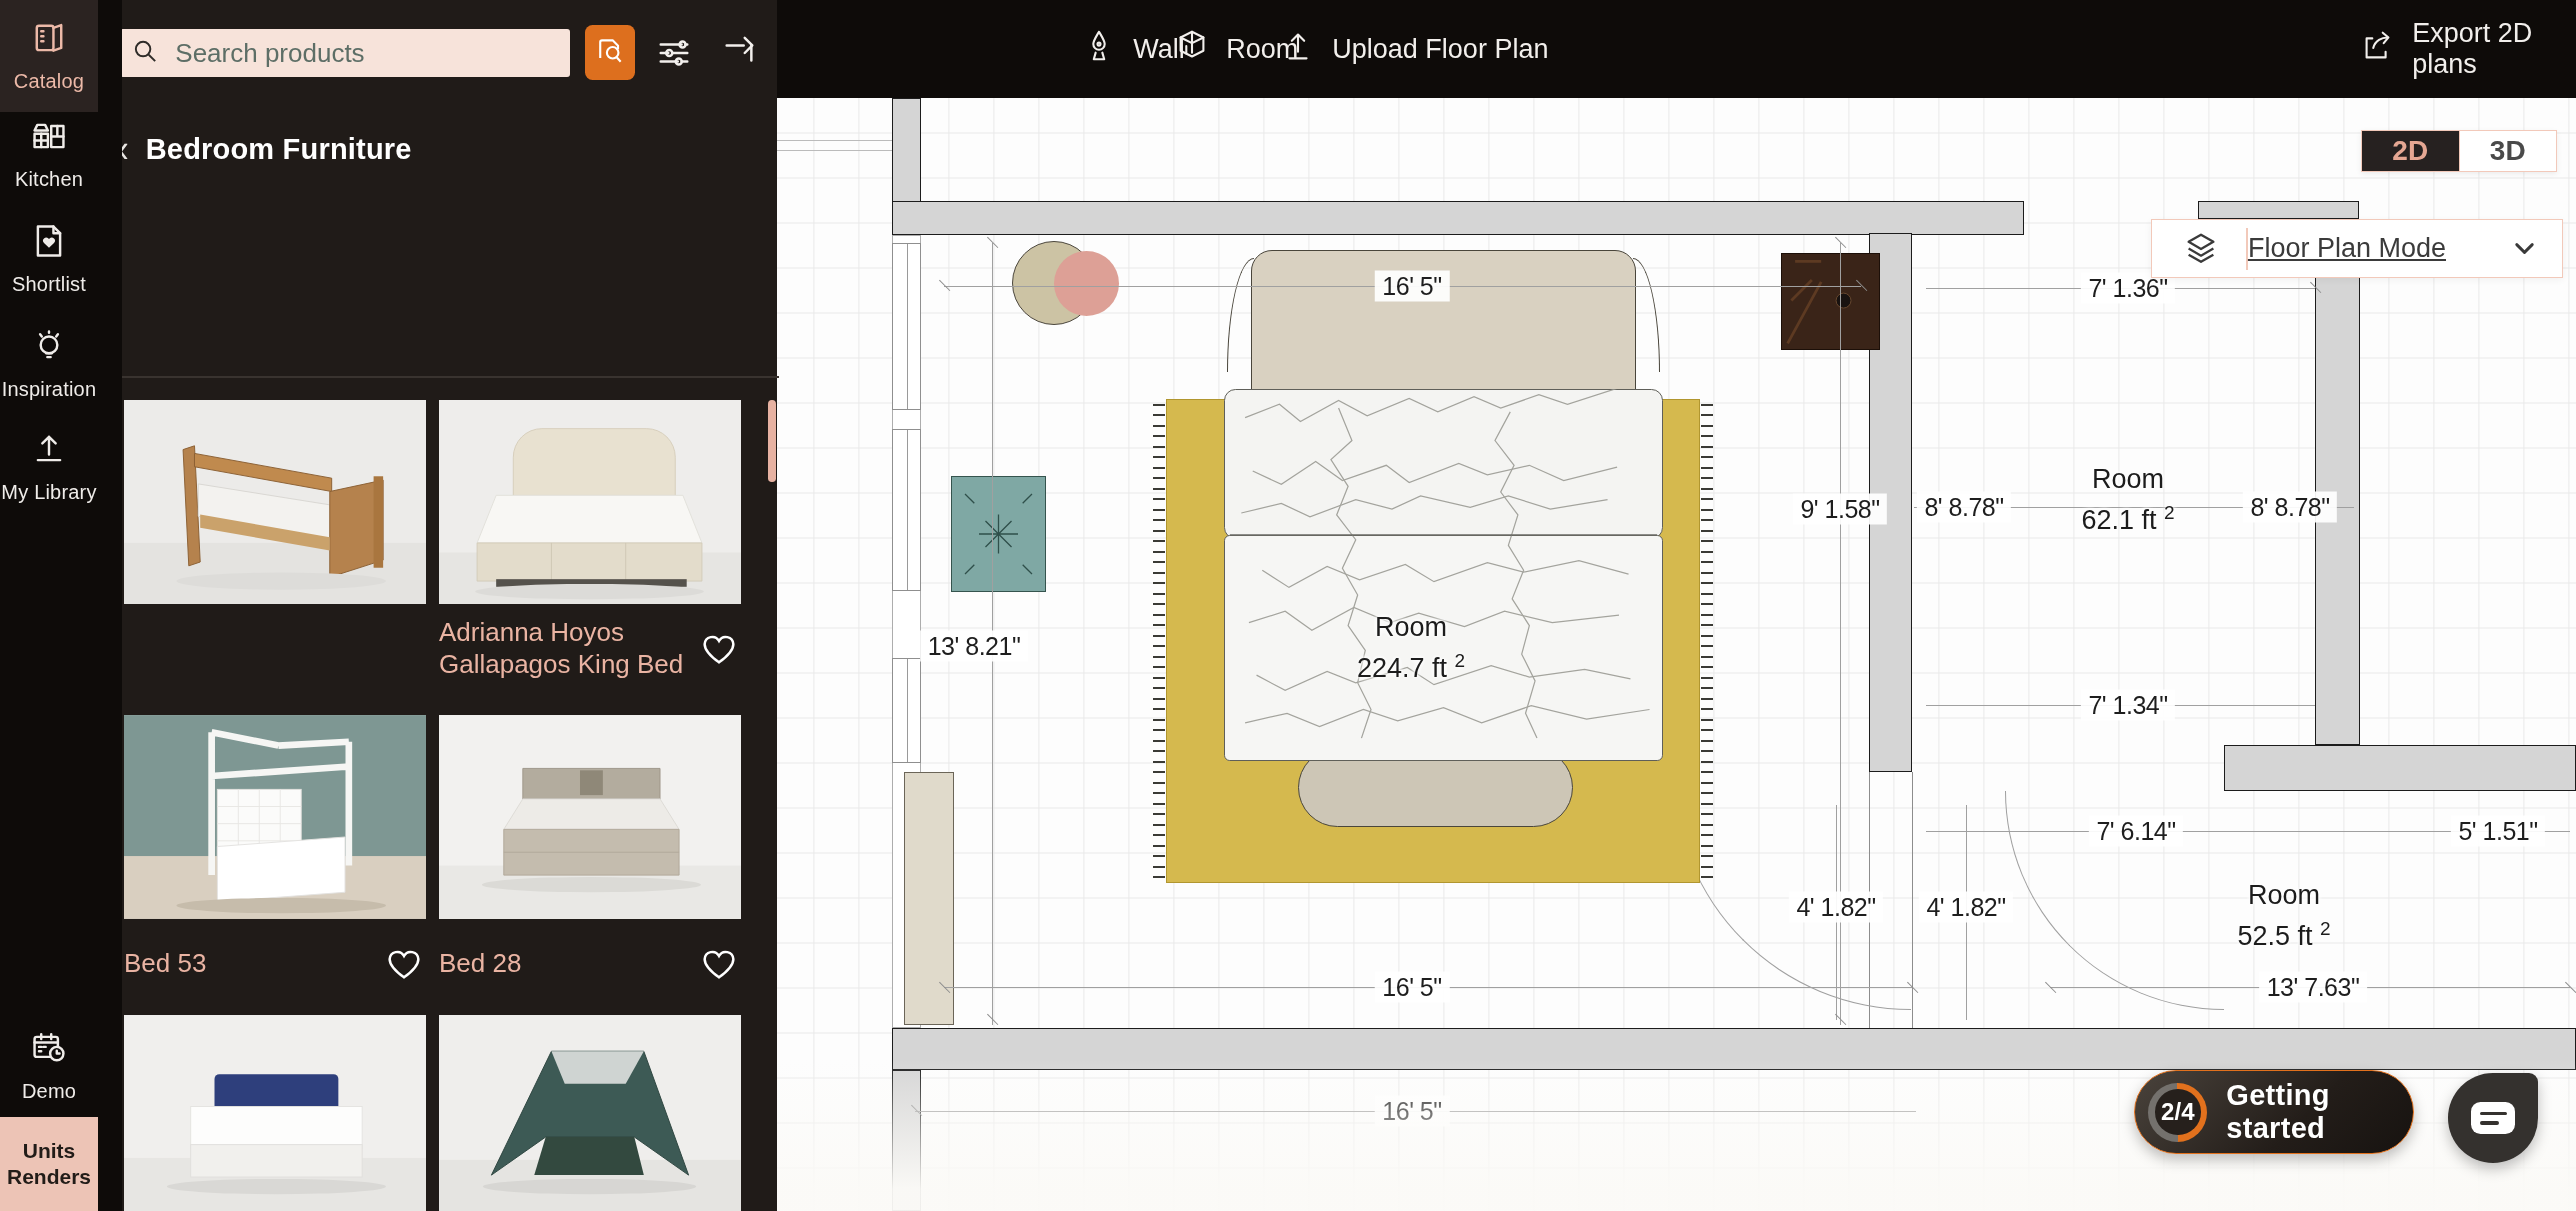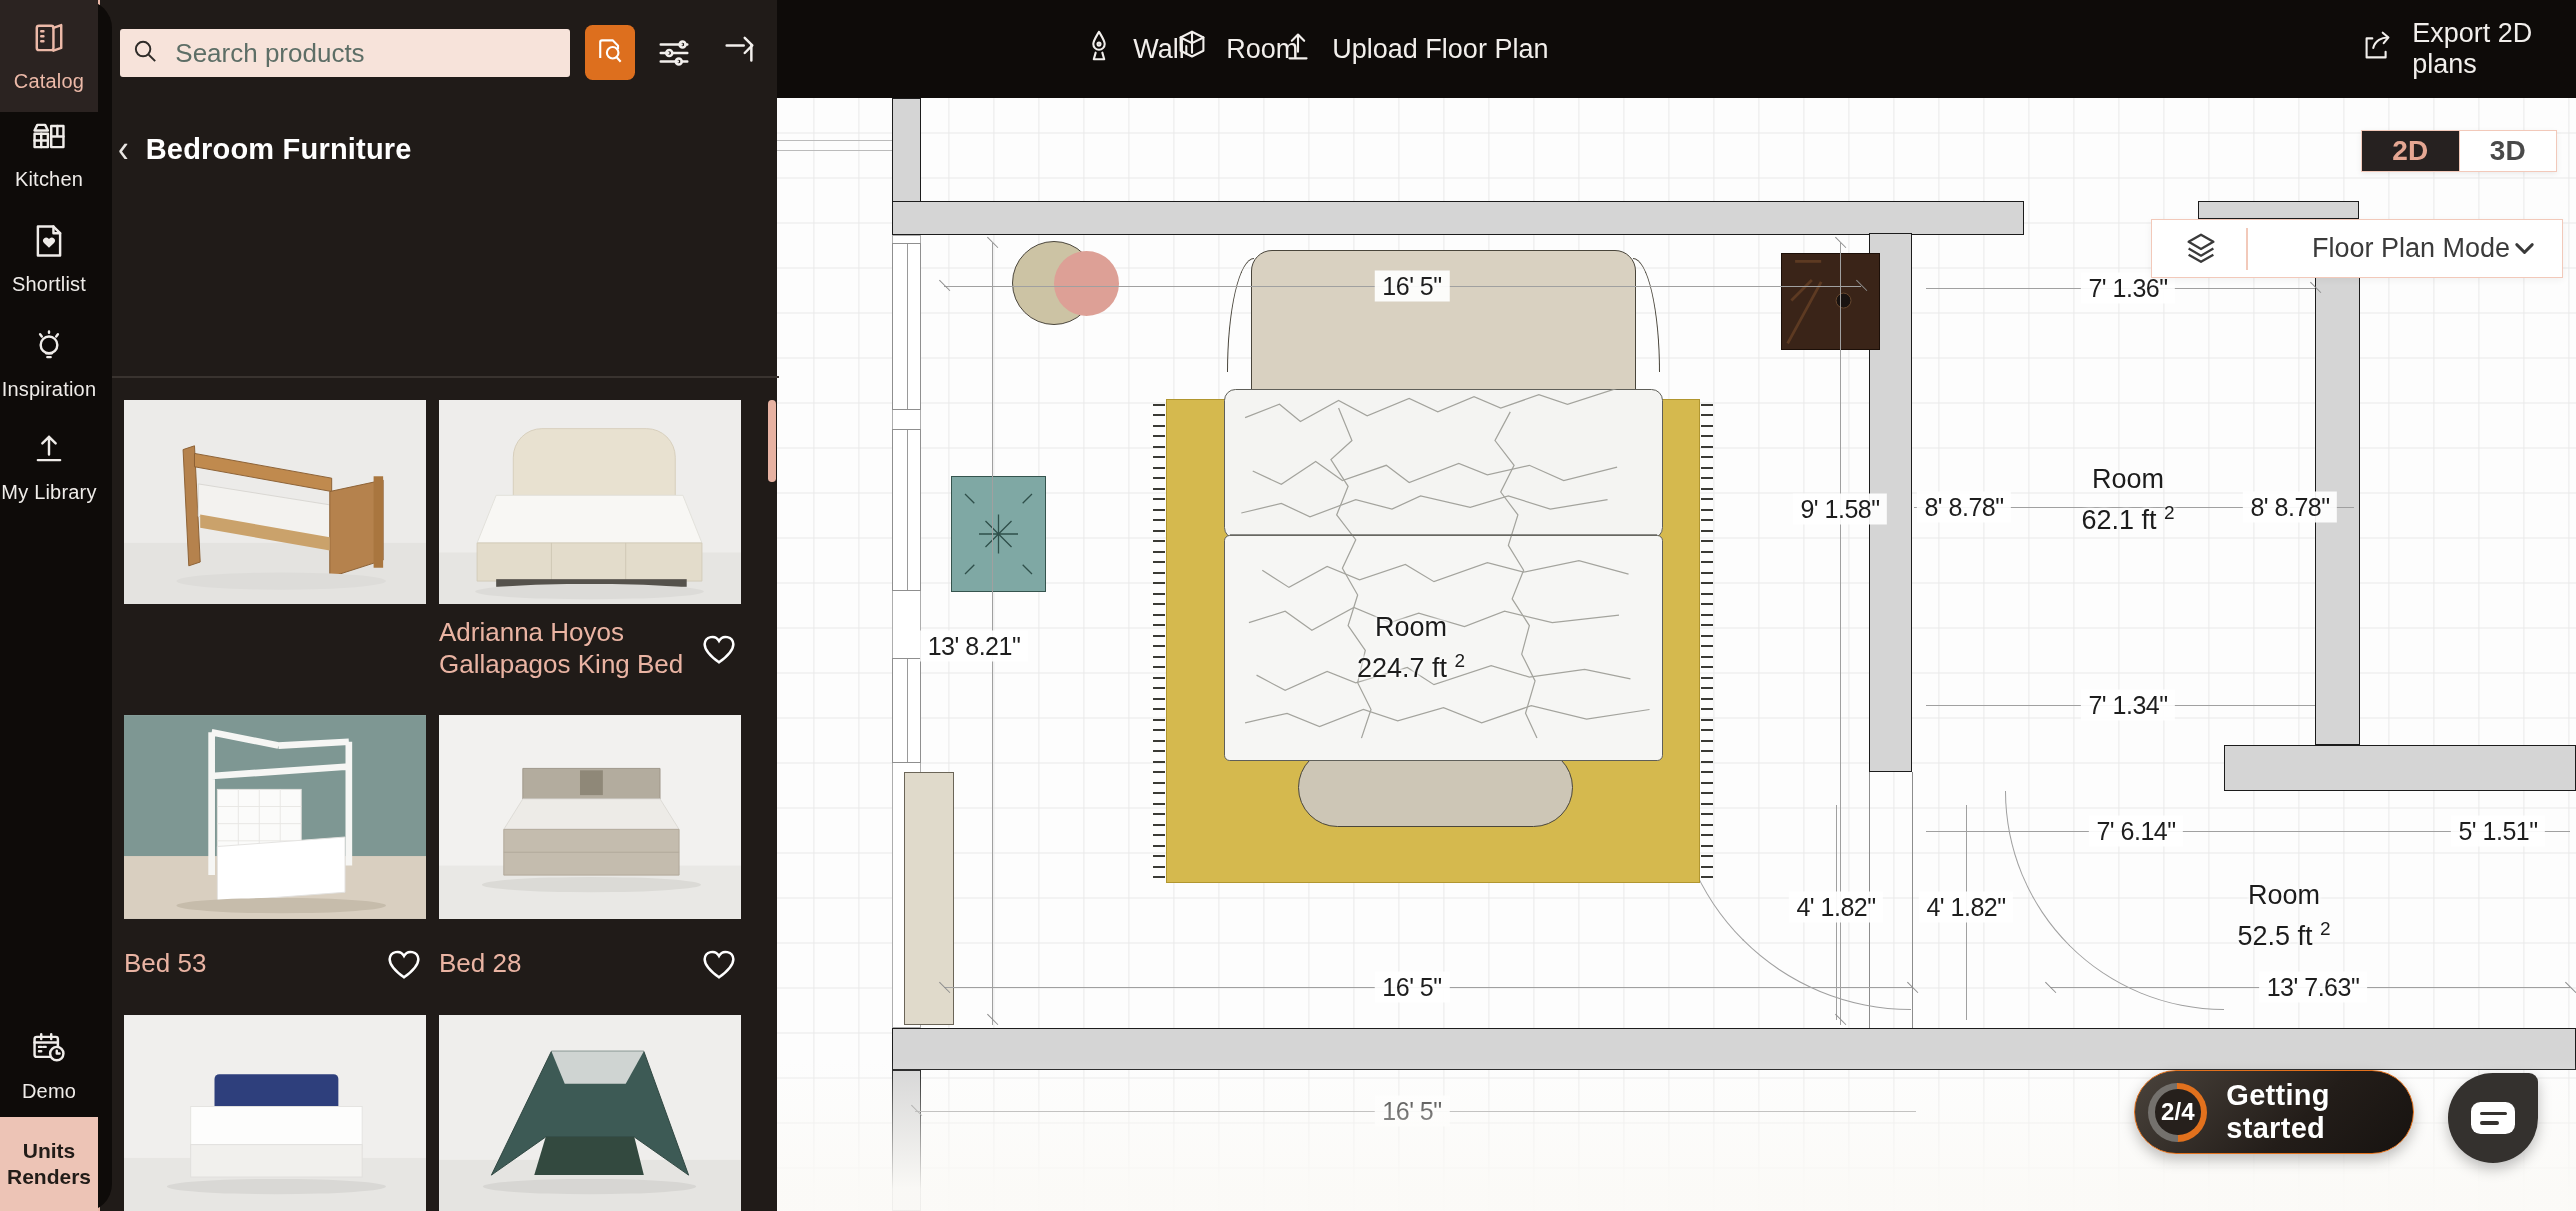--- a/index.html
+++ b/index.html
@@ -1,21 +1,21 @@
 <!DOCTYPE html>
 <html><head>
 <meta charset="utf-8">
 <style>
   html,body{margin:0;padding:0;}
   body{width:2576px;height:1212px;overflow:hidden;background:#fff;
        font-family:"Liberation Sans", sans-serif; -webkit-font-smoothing:antialiased;}
   #app{position:relative;width:2576px;height:1212px;background:#0e0b09;}
 
   
-  #navrail{position:absolute;left:0;top:0;width:112px;height:1212px;background:#0e0b09;z-index:40;border-radius:28px;}
+  #navrail{position:absolute;left:0;top:0;width:122px;height:1212px;background:#0e0b09;z-index:40;}
   .nav-item{position:absolute;left:0;width:98px;display:flex;flex-direction:column;align-items:center;
             gap:7.6px;color:#efece9;cursor:pointer;}
   .nav-item .nlabel{font-size:20px;letter-spacing:0.2px;}
   .nav-item svg{width:40px;height:40px;stroke:currentColor;fill:none;stroke-width:2.2;stroke-linecap:round;stroke-linejoin:round;}
   .nav-item.active{background:#2b2321;color:#ecb9a8;}
   #nav-catalog{top:0;height:112px;justify-content:center;}
   #view-renders{position:absolute;left:0;top:1117px;width:98px;height:94px;background:#edc4b6;color:#221c18;
                 display:flex;align-items:center;justify-content:center;text-align:center;font-weight:bold;
                 font-size:21px;line-height:26px;cursor:pointer;z-index:41;}
 
@@ -85,21 +85,21 @@
   #toggle-2d3d{position:absolute;left:2361px;top:130px;width:196px;height:42px;display:flex;z-index:25;
                border:1.9px solid #f2c9ba;box-sizing:border-box;background:#fff;box-shadow:0 1.9px 5.7px rgba(0,0,0,.07);}
   #toggle-2d3d .tg{flex:1;display:flex;align-items:center;justify-content:center;font-size:28px;font-weight:bold;cursor:pointer;}
   #tg-2d{background:#262120;color:#e5a793;}
   #tg-3d{background:#fff;color:#4a4a4a;border-left:1.9px solid #f2c9ba;}
   #mode-dd{position:absolute;left:2151px;top:219px;width:412px;height:59px;background:#fff;z-index:25;
            border:1.9px solid #f2c9ba;box-sizing:border-box;display:flex;align-items:center;cursor:pointer;
            box-shadow:0 1.9px 7.6px rgba(0,0,0,.06);}
   #mode-dd svg.layers{width:40px;height:40px;margin:0 25px 0 29px;stroke:#3a3a3a;fill:none;stroke-width:2.4;stroke-linejoin:round;}
   #mode-dd .vr{width:1.9px;height:42px;background:#f2c9ba;}
-  #mode-dd .mlabel{flex:1;text-align:right;font-size:27px;color:#3b3b3b;}
+  #mode-dd .mlabel{flex:1;text-align:left;font-size:27px;color:#3b3b3b;text-decoration:underline;}
   #mode-dd svg.chev{width:29px;height:29px;margin-right:23px;stroke:#3a3a3a;fill:none;stroke-width:3;stroke-linecap:round;stroke-linejoin:round;}
 
   
   #assistant{position:absolute;left:2134px;top:1070px;width:280px;height:84px;border-radius:44px;z-index:28;
              background:linear-gradient(135deg,#4a433c 0%,#231d19 60%,#171310 100%);
              border:1.9px solid #e2711d;box-sizing:border-box;display:flex;align-items:center;gap:19px;
              padding-left:13.3px;cursor:pointer;box-shadow:0 5.7px 13.3px rgba(0,0,0,.25);}
   #prog-ring{width:59px;height:59px;border-radius:50%;position:relative;flex:0 0 59px;
              background:conic-gradient(#e2711d 0deg 180deg,#74716d 180deg 360deg);}
   #prog-ring::before{content:"";position:absolute;inset:6.7px;border-radius:50%;background:#26201c;}

